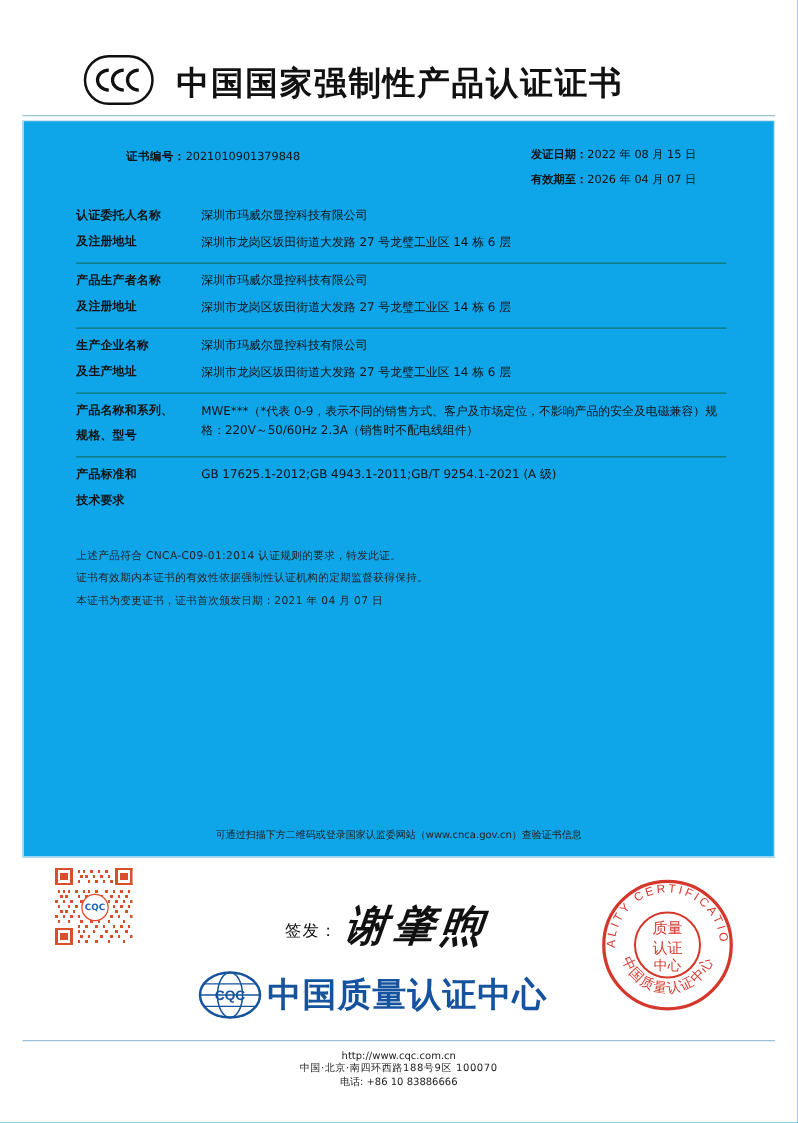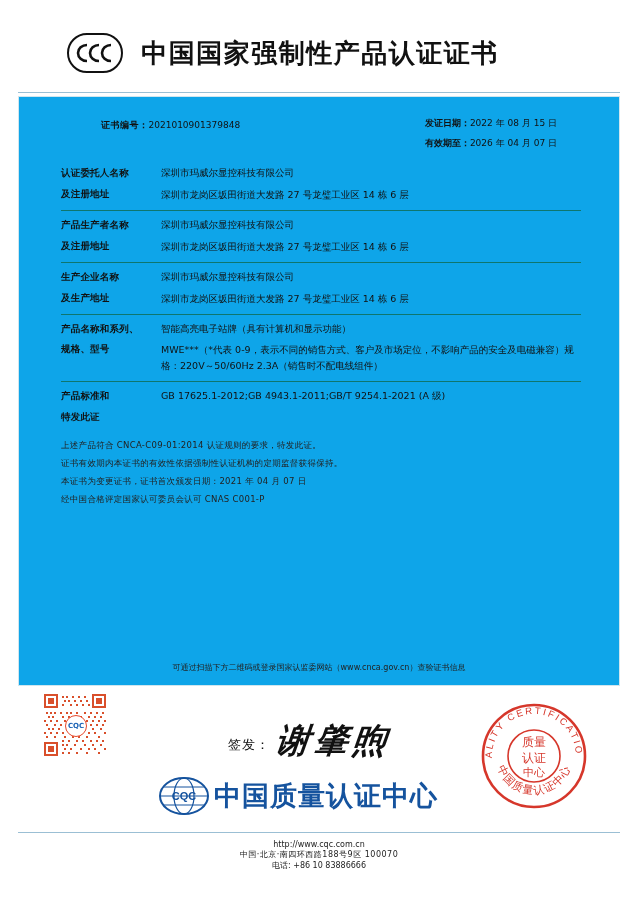--- a/index.html
+++ b/index.html
@@ -24,21 +24,21 @@
   }
 
   
   .header {
     position: absolute;
     left: 0;
     top: 22px;
     width: 566px;
     height: 62px;
     display: flex;
-    align-items: center;
+    align-items: flex-end;
     justify-content: center;
   }
   .ccc-logo {
     width: 56px;
     height: 40px;
     border: 2px solid #111;
     border-radius: 20px / 20px;
     display: flex;
     align-items: center;
     justify-content: center;
@@ -327,42 +327,40 @@
           <div class="wrap">深圳市龙岗区坂田街道大发路 27 号龙璧工业区 14 栋 6 层</div>
         </div>
       </div>
 
       <div class="info-row">
         <div class="info-label">
           <div>产品名称和系列、</div>
           <div>规格、型号</div>
         </div>
         <div class="info-value">
-          <div>智能高亮电子站牌（具有计算机和显示功能）</div>
           <div class="wrap">MWE***（*代表 0-9，表示不同的销售方式、客户及市场定位，不影响产品的安全及电磁兼容）规格：220V～50/60Hz 2.3A（销售时不配电线组件）</div>
         </div>
       </div>
 
       <div class="info-row">
         <div class="info-label">
           <div>产品标准和</div>
-          <div>特发此证</div>
+          <div>技术要求</div>
         </div>
         <div class="info-value">
           <div>GB 17625.1-2012;GB 4943.1-2011;GB/T 9254.1-2021 (A 级)</div>
         </div>
       </div>
 
     </div>
 
     <div class="notes">
       <div>上述产品符合 CNCA-C09-01:2014 认证规则的要求，特发此证。</div>
       <div>证书有效期内本证书的有效性依据强制性认证机构的定期监督获得保持。</div>
       <div>本证书为变更证书，证书首次颁发日期：2021 年 04 月 07 日</div>
-      <div>经中国合格评定国家认可委员会认可 CNAS C001-P</div>
     </div>
 
     <div class="panel-note">可通过扫描下方二维码或登录国家认监委网站（www.cnca.gov.cn）查验证书信息</div>
   </div>
 
   <div class="qr">
     <svg class="qr-grid" viewBox="0 0 31 31" shape-rendering="crispEdges" aria-hidden="true">
       <rect width="31" height="31" fill="#ffffff"></rect>
       <g fill="#d94f2b">
         <rect x="0" y="0" width="7" height="1"></rect>

